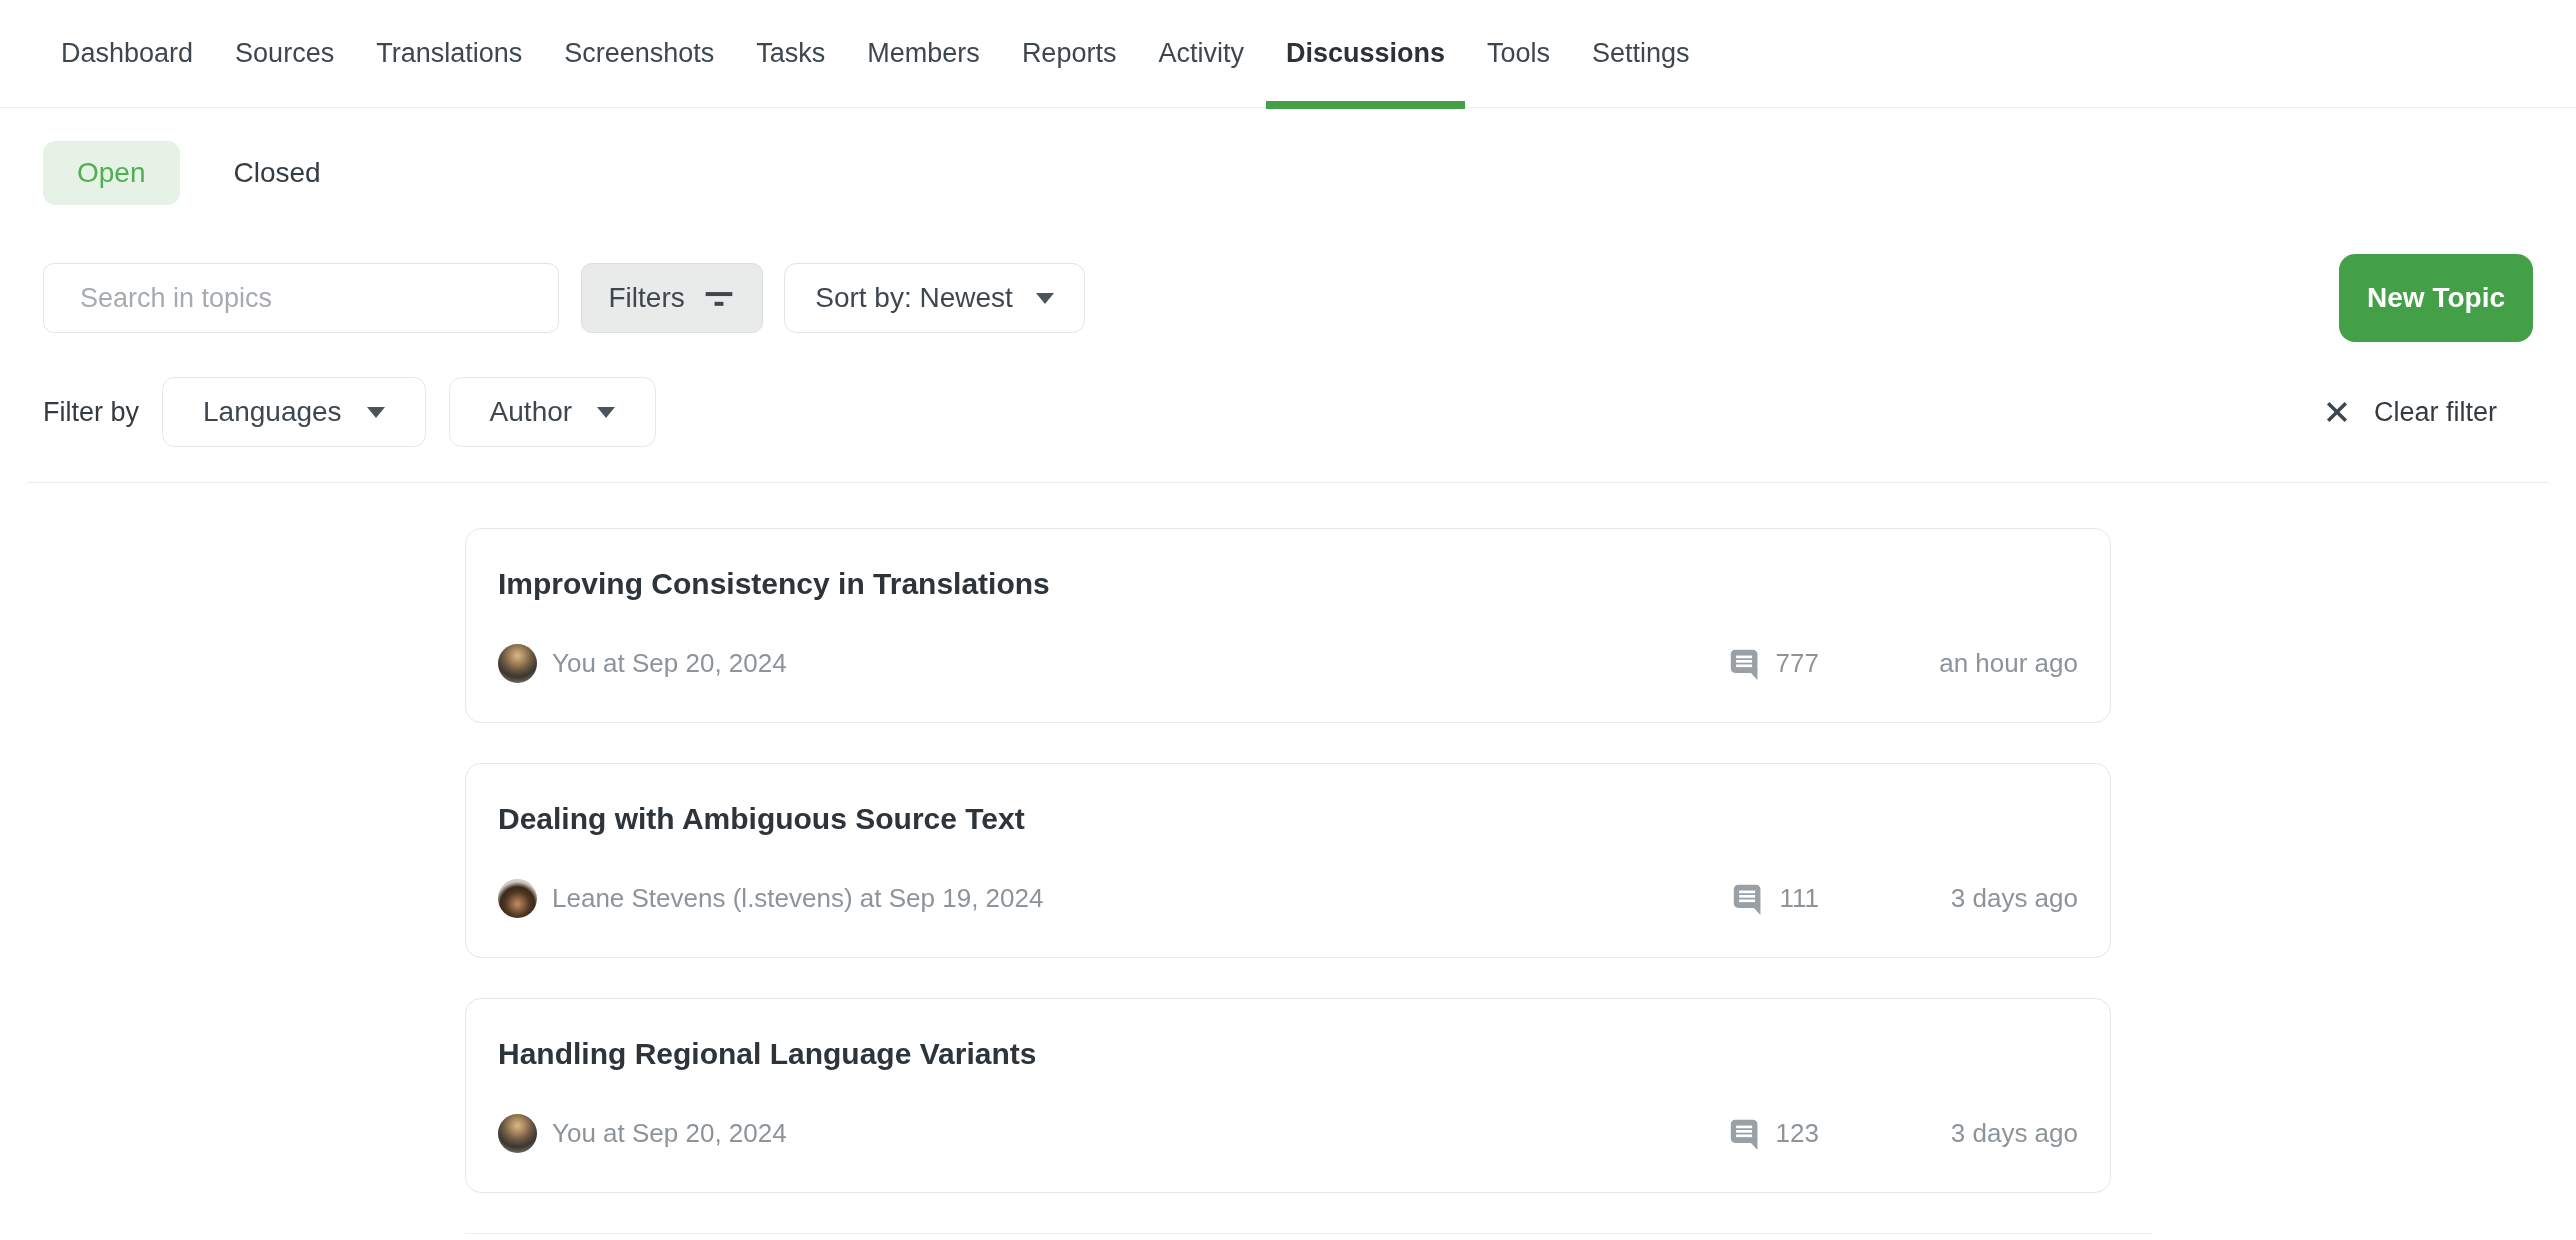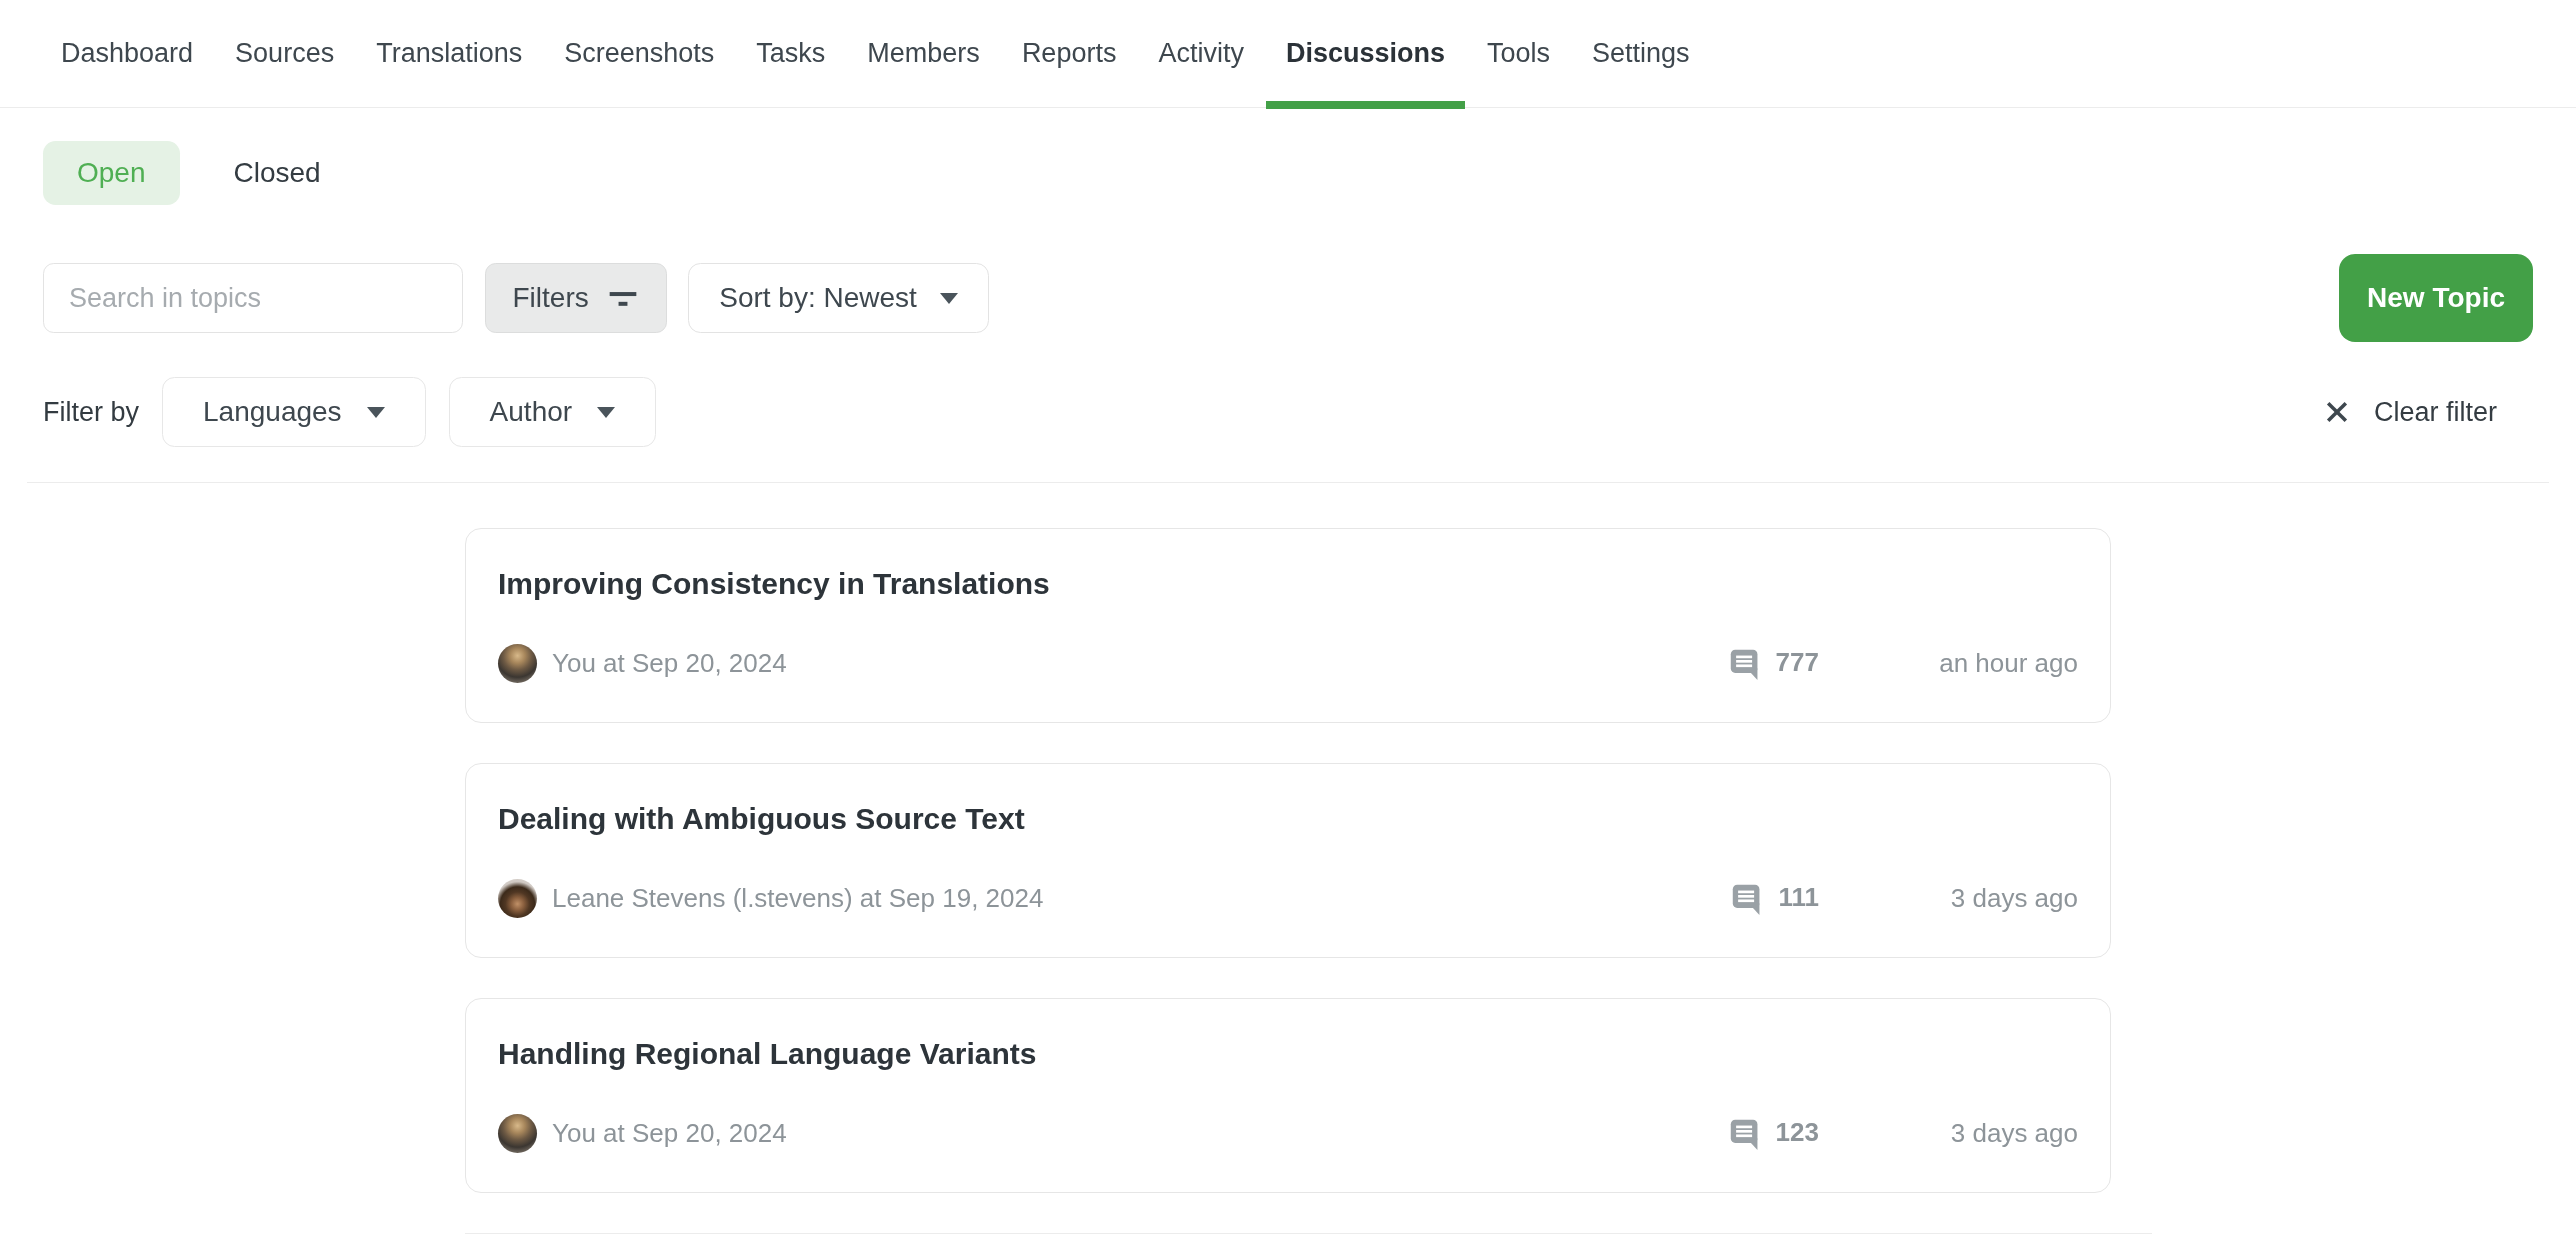--- a/index.html
+++ b/index.html
@@ -34,23 +34,23 @@
   .tab-open {
     background:#e5f2e5; color:#4faf53;
     height:64px; padding:0 34px; display:flex; align-items:center;
     border-radius:12.5px;
   }
   .tab-closed { color:#343c42; }
 
   
   .toolbar { display:flex; align-items:center; margin-top:49px; padding:0 43px; }
   .search-input {
-    width:420px; height:70px;
+    width:516px; height:70px;
     border:1.8px solid #e3e3e3; border-radius:10.7px;
-    padding:0 25px; font-size:27px; color:#333;
+    padding:0 36px; font-size:27px; color:#333;
     font-family:"Liberation Sans",sans-serif; outline:none;
   }
   .search-input::placeholder { color:#a6abaf; }
   .btn { display:flex; align-items:center; font-size:28px; cursor:pointer; white-space:nowrap; }
   .filters-btn {
     margin-left:21.5px; height:70px; padding:0 27px; gap:18px;
     background:#e9eaea; border:1.8px solid #dcdddd; border-radius:10.7px; color:#3e474e;
   }
   .sort-btn {
     margin-left:21.5px; height:70px; padding:0 30px; gap:23px;
@@ -91,21 +91,21 @@
   .topic-title { font-size:30px; font-weight:700; color:#2d343a; cursor:pointer; }
   .topic-meta { margin-top:43px; display:flex; align-items:center; }
   .avatar { width:39px; height:39px; border-radius:50%; flex:none; }
   .avatar-you {
     background: radial-gradient(circle at 50% 30%, #d8b98a 0%, #a8875c 22%, #6e5a44 42%, #3b3631 64%, #6b635a 80%, #857a6e 100%);
   }
   .avatar-leane {
     background: radial-gradient(circle at 50% 64%, #c09067 0%, #8a5f3e 20%, #503723 38%, #3c2a1a 54%, #cfc8c2 70%, #e2ddd8 100%);
   }
   .author-line { margin-left:15px; font-size:26px; color:#8d9499; }
-  .comments-group { margin-left:auto; display:flex; align-items:flex-start; gap:15px;font-weight:bold; }
+  .comments-group { margin-left:auto; display:flex; align-items:center; gap:15px; }
   .comment-count { font-size:26px; color:#8d9499; }
   .topic-time { width:259px; text-align:right; font-size:26px; color:#8d9499; }
 
   .list-divider { border-top:1.8px solid #ececec; margin-right:-41px; }
 </style>
 </head>
 <body>
 
 <nav class="topnav">
   <div class="nav-item">Dashboard</div>

